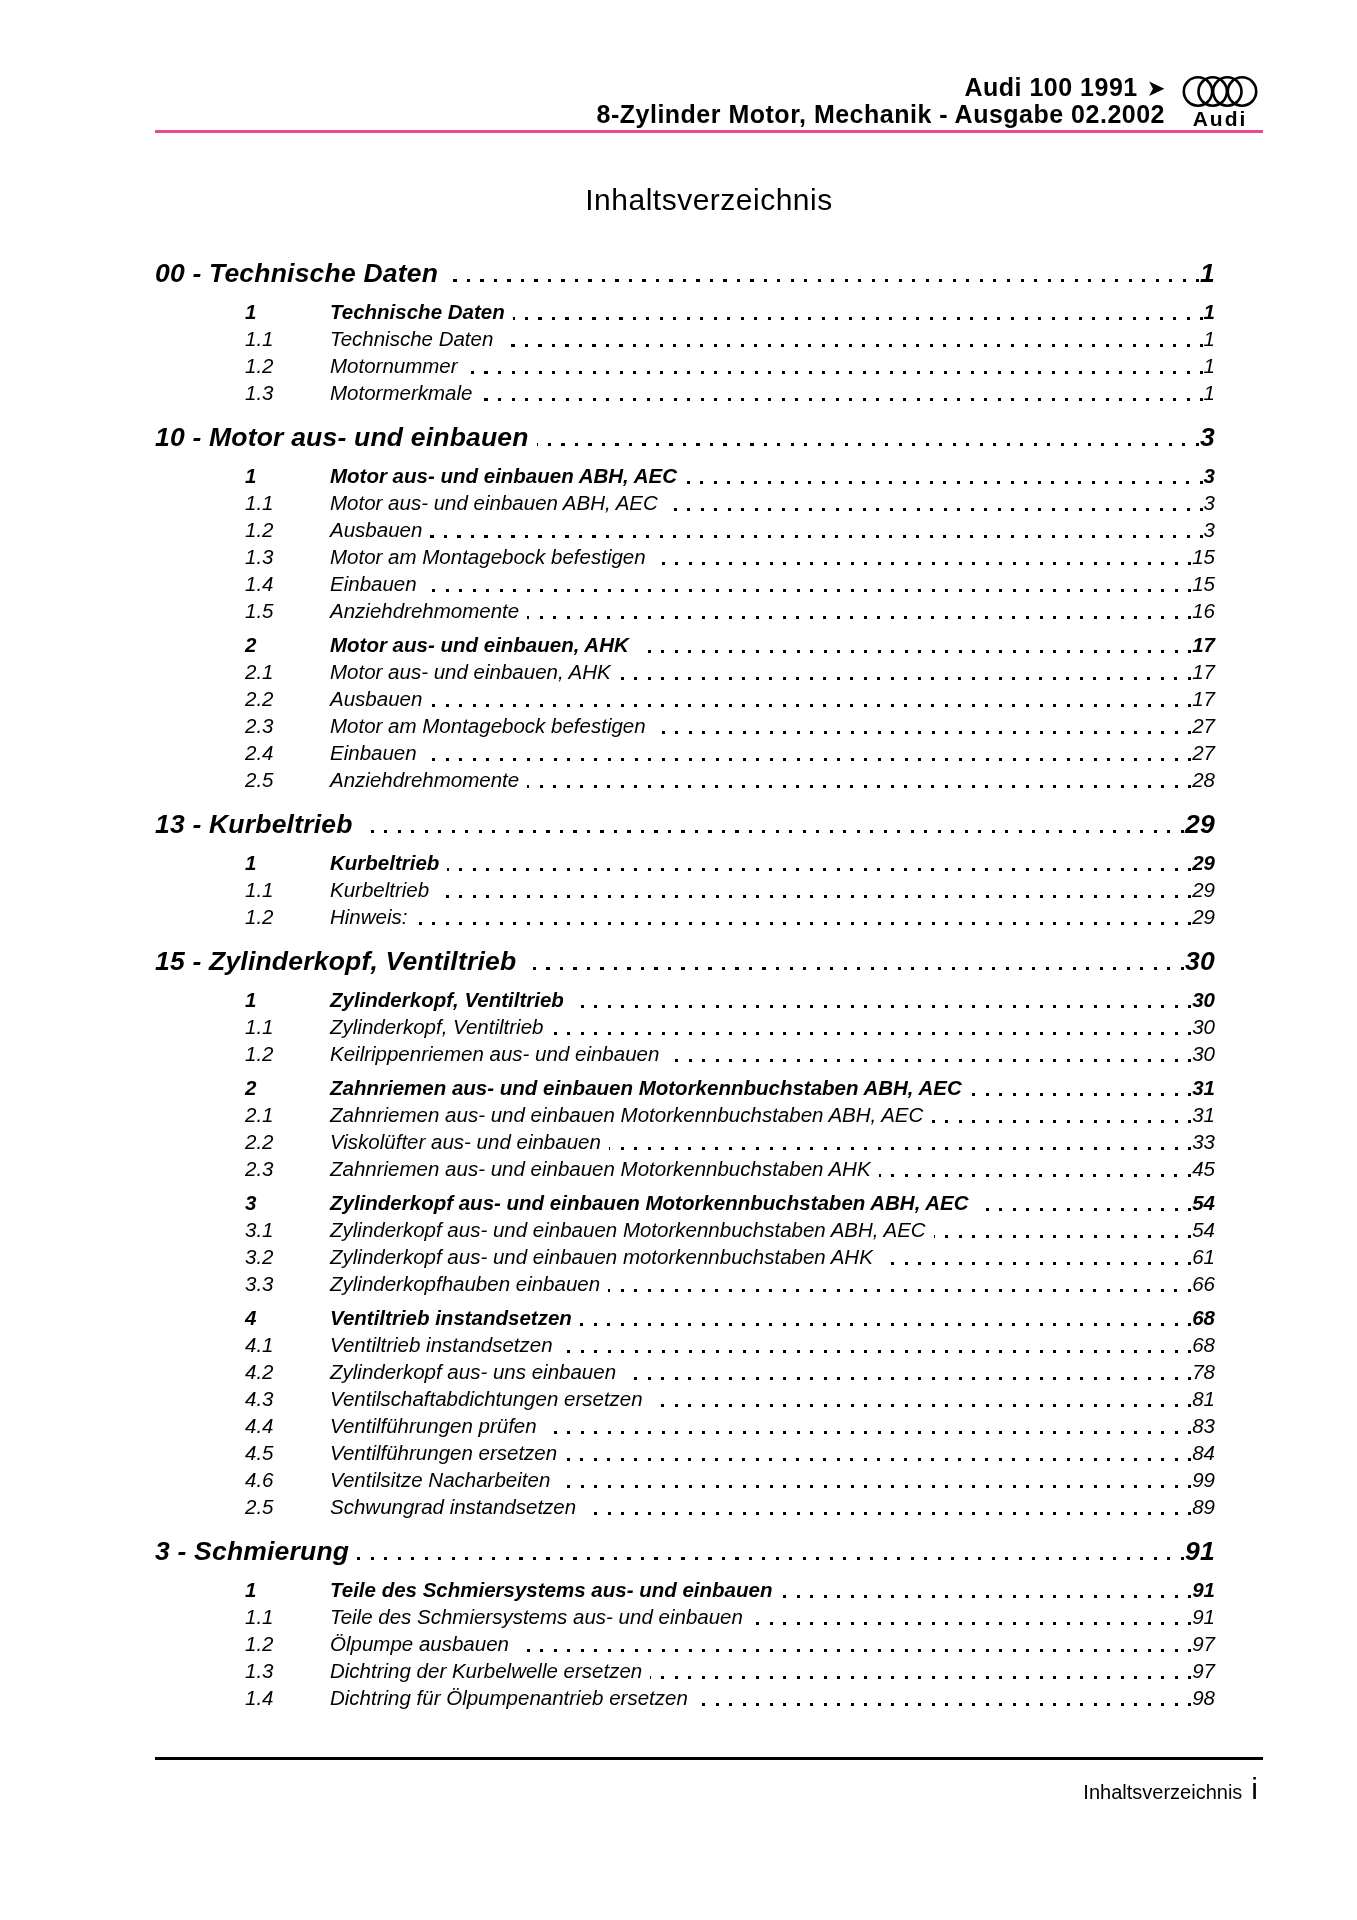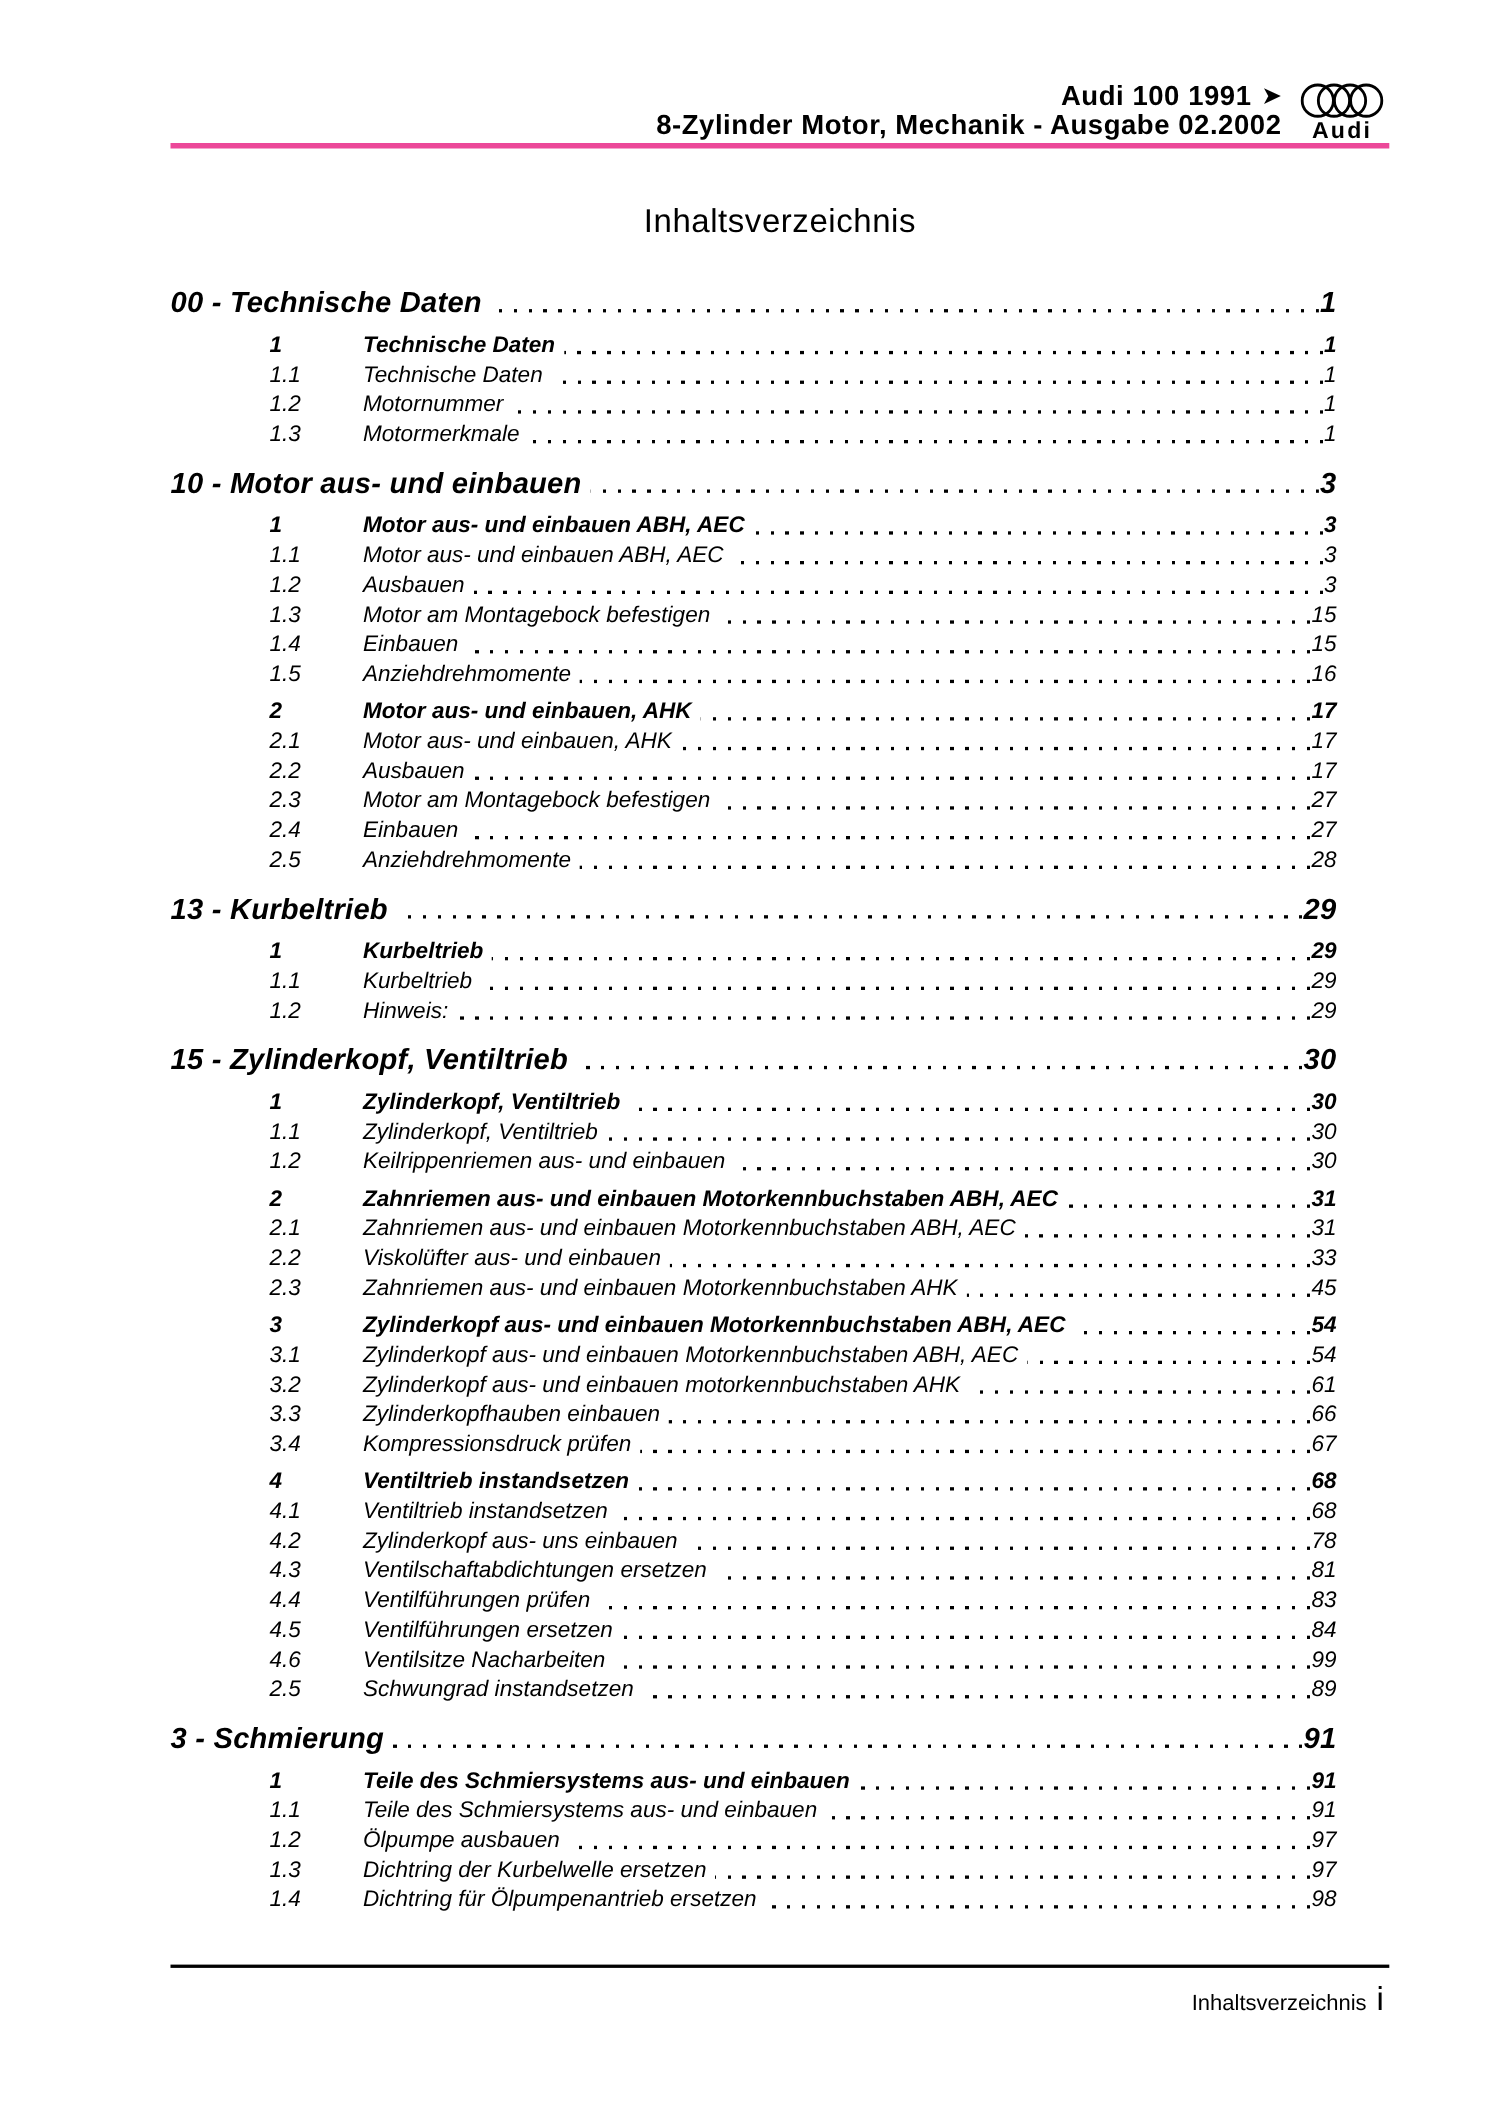--- a/index.html
+++ b/index.html
@@ -6,21 +6,21 @@
   body {
     width: 1357px; height: 1920px;
     background: #ffffff;
     color: #000;
     font-family: "Liberation Sans", sans-serif;
     -webkit-font-smoothing: antialiased;
   }
   .page { position: relative; width: 1108px; padding: 58px 94px 0 155px; box-sizing: content-box; }
 
   
-  header { position: relative; height: 72px; border-bottom: 5px solid #ec4899; }
+  header { position: relative; height: 72px; border-bottom: 3px solid #ec4899; }
   .hdr-text {
     position: absolute; top: 16px; right: 98px;
     text-align: right; font-weight: bold; font-size: 25px; line-height: 27px;
     white-space: nowrap; letter-spacing: 0.5px;
   }
   .hdr-line1 { display: flex; justify-content: flex-end; align-items: center; gap: 10px; }
   .arrow { font-size: 20px; line-height: 1; }
   .logo { position: absolute; top: 17px; right: 4px; width: 78px; text-align: center; }
   .logo svg { display: block; margin: 0 auto; }
   .brand { font-weight: bold; font-size: 21px; letter-spacing: 2px; margin-top: 1px; line-height: 20px; }
@@ -331,26 +331,20 @@
     <span class="e-page">61</span>
   </div>
 
   <div class="entry-row">
     <span class="e-num">3.3</span>
     <span class="e-title">Zylinderkopfhauben einbauen</span>
     <span class="dots"></span>
     <span class="e-page">66</span>
   </div>
 
-  <div class="entry-row">
-    <span class="e-num">3.4</span>
-    <span class="e-title">Kompressionsdruck prüfen</span>
-    <span class="dots"></span>
-    <span class="e-page">67</span>
-  </div>
 
   <div class="entry-row lvl1 group-gap">
     <span class="e-num">4</span>
     <span class="e-title">Ventiltrieb instandsetzen</span>
     <span class="dots"></span>
     <span class="e-page">68</span>
   </div>
 
   <div class="entry-row">
     <span class="e-num">4.1</span>

